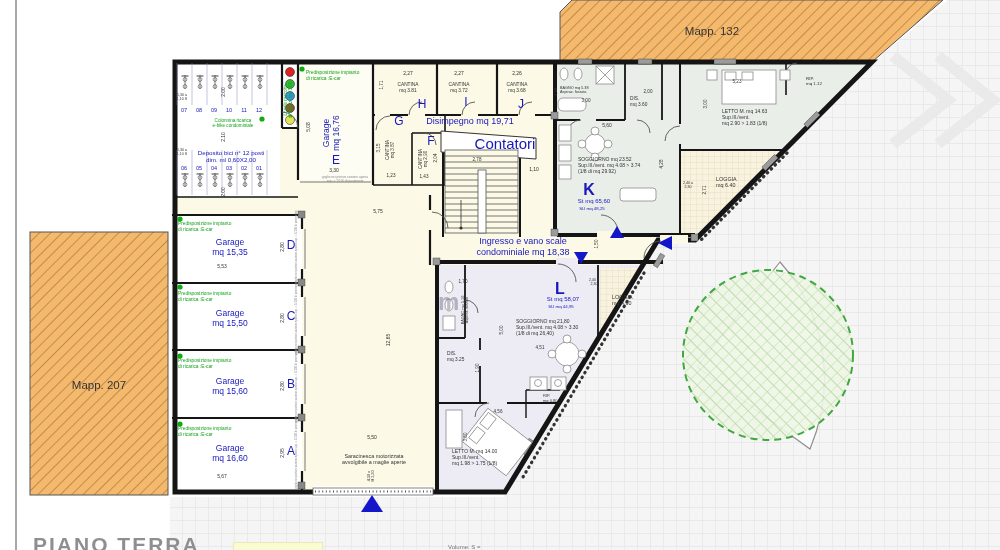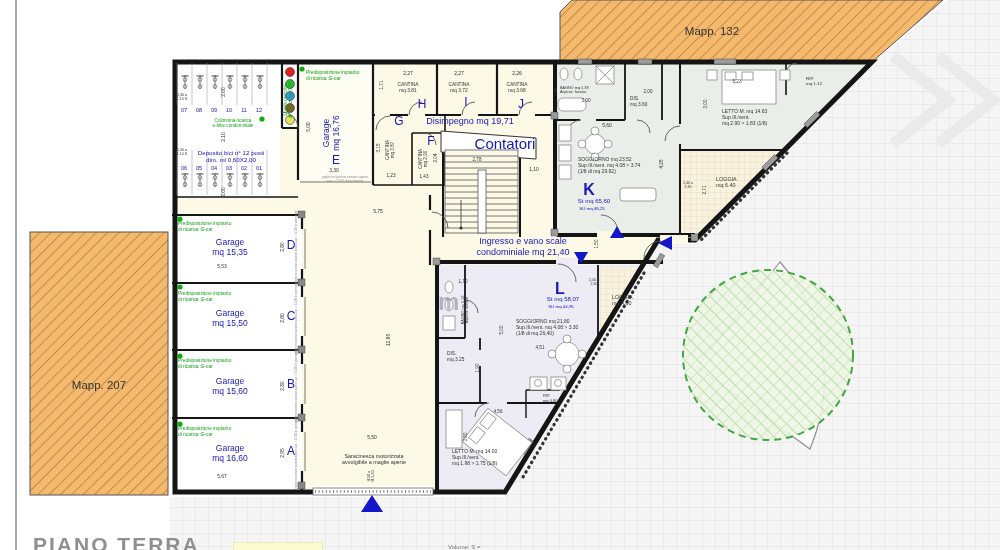--- a/index.html
+++ b/index.html
@@ -328,21 +328,21 @@
 mq 2,90</div>
       <div class="lbl" style="left: 436px; top: 158px; font-size: 4.6px; color: rgb(51, 51, 51); transform: translate(-50%, -50%) rotate(-90deg);">2,04</div>
       <div class="lbl" style="left: 424px; top: 177px; font-size: 4.6px; color: rgb(51, 51, 51); transform: translate(-50%, -50%);">1,43</div>
       <div class="lbl" style="left: 470px; top: 121px; font-size: 9px; color: rgb(23, 23, 189); transform: translate(-50%, -50%);">Disimpegno mq 19,71</div>
       <div class="lbl" style="left: 477px; top: 144px; font-size: 15px; color: rgb(23, 23, 189); transform: translate(-50%, -50%); margin-left: 28px;">Contatori</div>
       <div class="lbl" style="left: 477px; top: 160px; font-size: 4.6px; color: rgb(51, 51, 51); transform: translate(-50%, -50%);">2,78</div>
       <div class="lbl" style="left: 534px; top: 170px; font-size: 5px; color: rgb(51, 51, 51); transform: translate(-50%, -50%);">1,10</div>
       <div class="lbl" style="left: 378px; top: 212px; font-size: 5px; color: rgb(51, 51, 51); transform: translate(-50%, -50%);">5,75</div>
       <div class="lbl" style="left: 389px; top: 340px; font-size: 5px; color: rgb(51, 51, 51); transform: translate(-50%, -50%) rotate(-90deg);">12,65</div>
       <div class="lbl" style="left: 523px; top: 247px; font-size: 9px; color: rgb(23, 23, 189); transform: translate(-50%, -50%);">Ingresso e vano scale
-condominiale mq 21,40</div>
+condominiale mq 18,38</div>
       <div class="lbl" style="left: 597px; top: 244px; font-size: 4.6px; color: rgb(51, 51, 51); transform: translate(-50%, -50%) rotate(-90deg);">1,50</div>
       <div class="lbl left" style="left: 560px; top: 90px; font-size: 3.8px; color: rgb(51, 51, 51); transform: translate(0%, -50%);">BAGNO mq 5.38
 Aspiraz. forzata</div>
       <div class="lbl" style="left: 586px; top: 101px; font-size: 4.6px; color: rgb(51, 51, 51); transform: translate(-50%, -50%);">3,00</div>
       <div class="lbl" style="left: 556px; top: 92px; font-size: 4.2px; color: rgb(51, 51, 51); transform: translate(-50%, -50%) rotate(-90deg);">1,80</div>
       <div class="lbl left" style="left: 630px; top: 102px; font-size: 4.8px; color: rgb(51, 51, 51); transform: translate(0%, -50%);">DIS.
 mq 3.60</div>
       <div class="lbl" style="left: 648px; top: 92px; font-size: 4.6px; color: rgb(51, 51, 51); transform: translate(-50%, -50%);">2,00</div>
       <div class="lbl" style="left: 607px; top: 126px; font-size: 5px; color: rgb(51, 51, 51); transform: translate(-50%, -50%);">5,60</div>
       <div class="lbl left" style="left: 578px; top: 166px; font-size: 5px; color: rgb(51, 51, 51); transform: translate(0%, -50%);">SOGGIORNO mq 23.52

